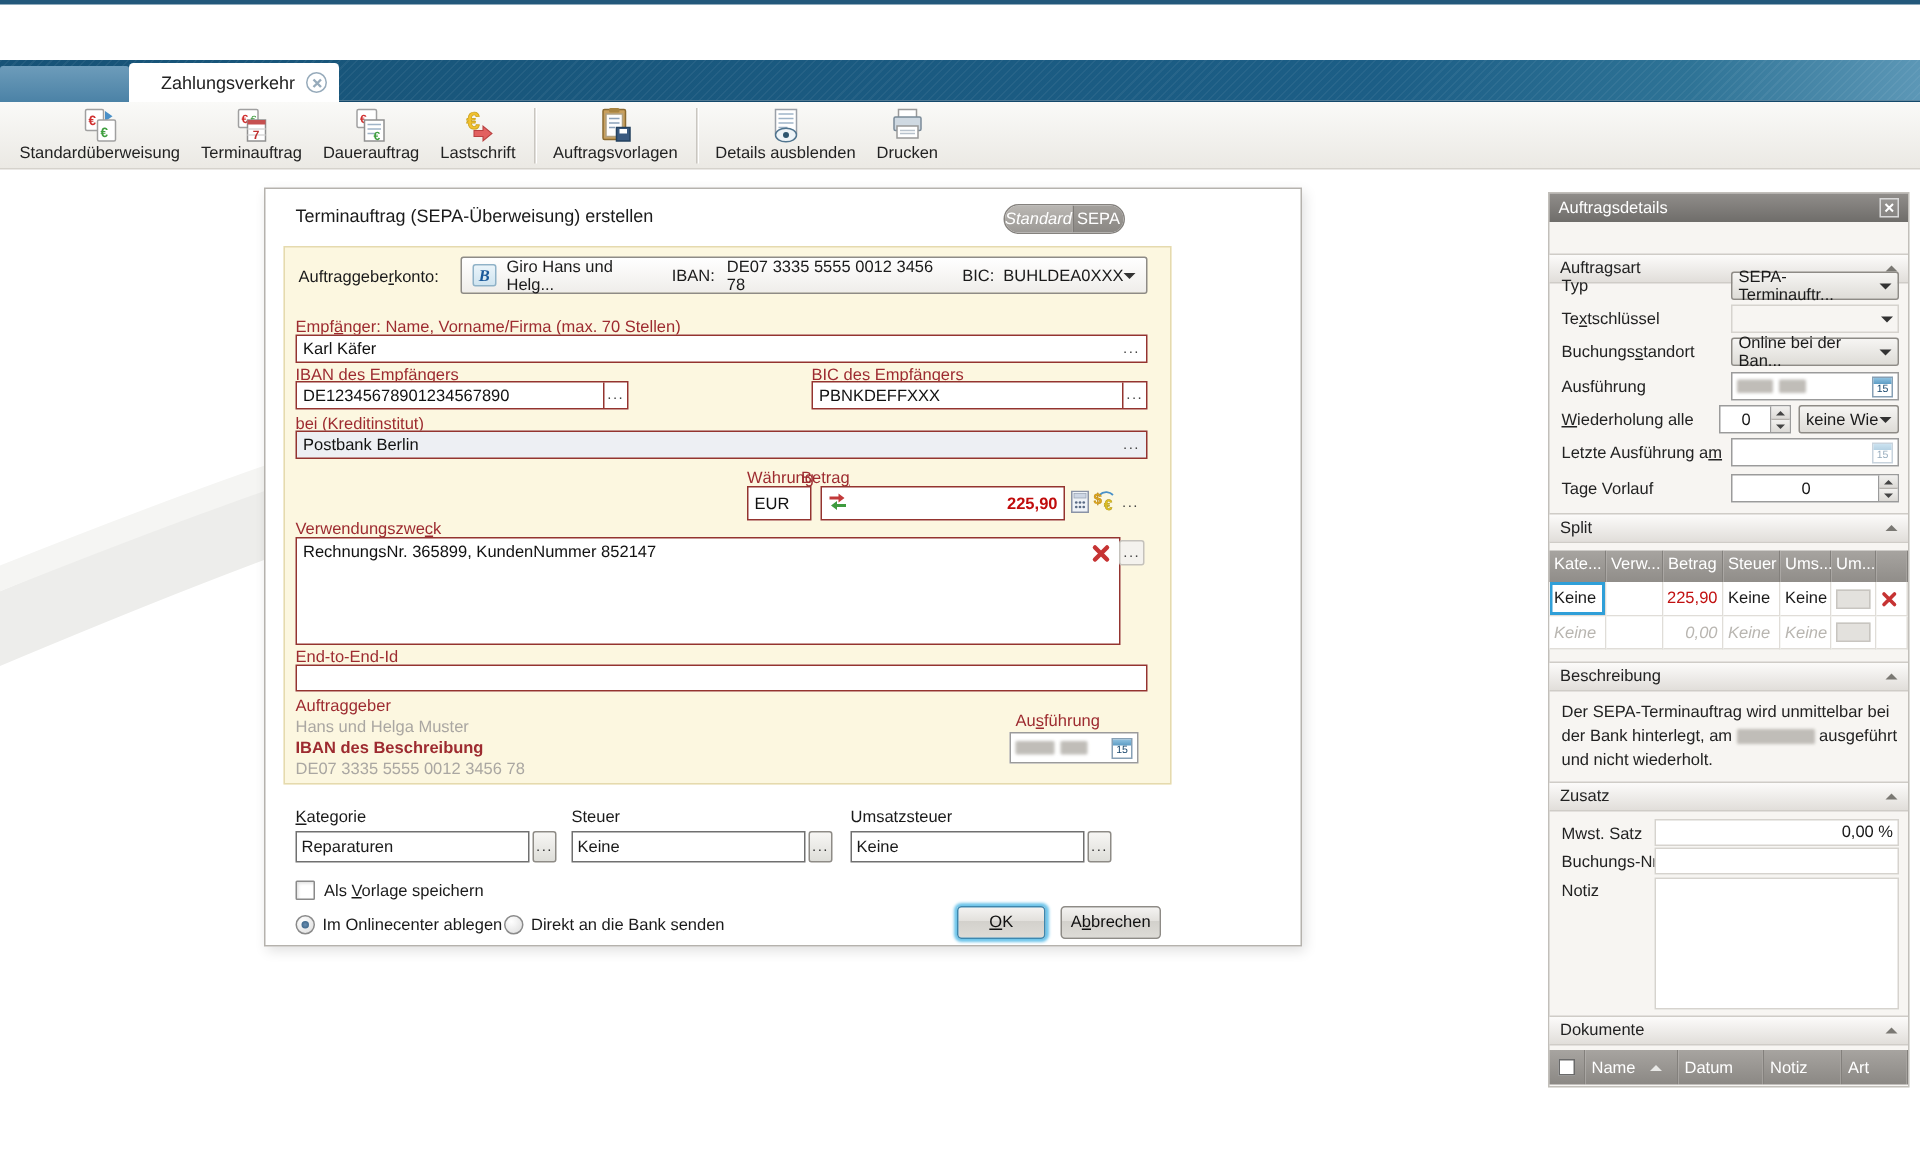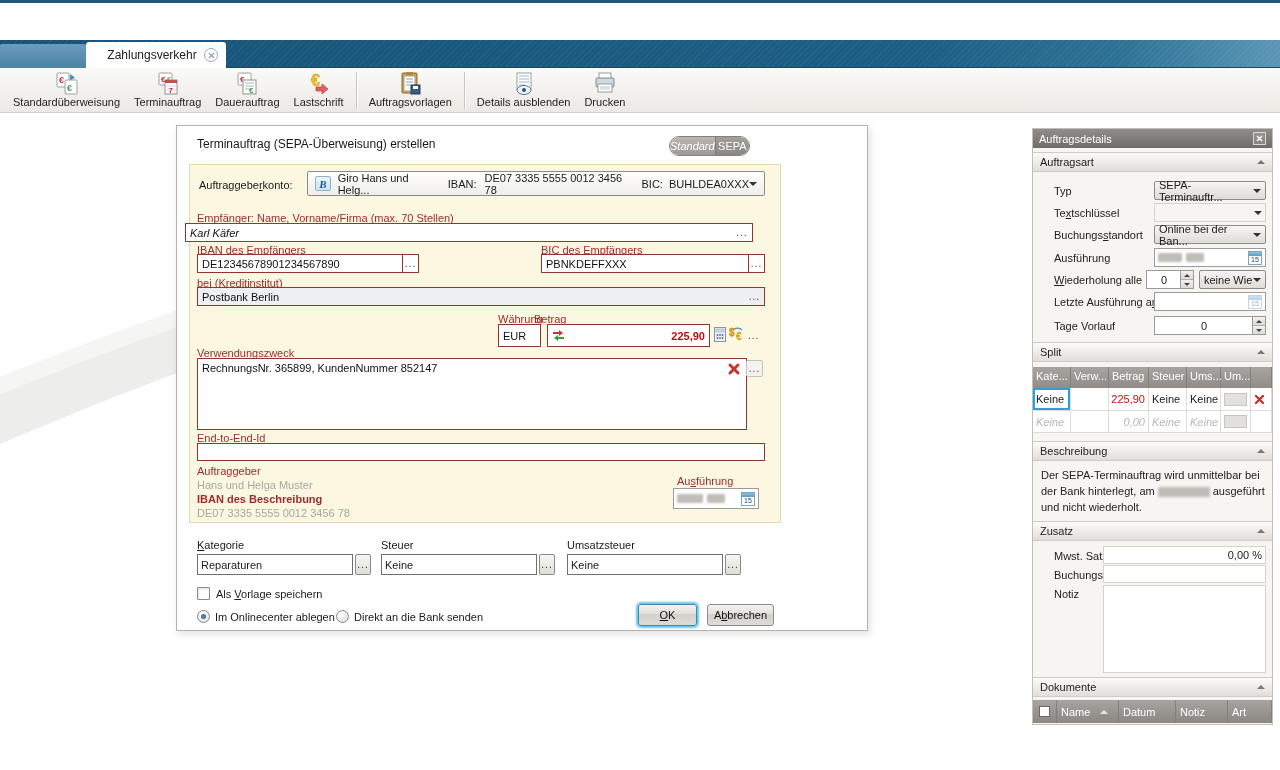--- a/index.html
+++ b/index.html
@@ -88,21 +88,21 @@
   
   #panel { position:absolute; left:1032px; top:128px; width:241px; height:597px; background:#f7f5f2;
     border:1px solid #c2bfba; z-index:3; }
   .ptitle { position:absolute; left:0; top:0; width:239px; height:19px; background:linear-gradient(#908d8a,#6f6d6a);
     color:#fff; display:flex; align-items:center; padding:0 6px; font-size:11px; }
   .pclose { margin-left:auto; width:13px; height:13px; border:1px solid #d8d8d8; background:rgba(255,255,255,.12);
     display:flex; align-items:center; justify-content:center; }
   .sec { position:absolute; left:0; width:239px; height:20px; background:linear-gradient(#fcfbfa,#e1deda);
     border-top:1px solid #cfccc7; border-bottom:1px solid #cfccc7; display:flex; align-items:center; padding:0 7px; font-size:11px; color:#222; }
   .tri-up { margin-left:auto; width:0; height:0; border-left:4px solid transparent; border-right:4px solid transparent; border-bottom:4px solid #7a7873; }
-  .plabel { position:absolute; left:21px; font-size:11px; color:#222; }
+  .plabel { position:absolute; left:8px; font-size:11px; color:#222; }
   .pdd { position:absolute; display:flex; align-items:center; font-size:11px; padding:0 4px;
     background:linear-gradient(#f6f5f3,#dedcd7); border:1px solid #8e8b86; border-radius:2px; height:19px; }
   .pfield { position:absolute; background:#fff; border:1px solid #9b9b9b; display:flex; align-items:center;
     font-size:11px; padding:0 3px; height:19px; }
   .pfield.lite { border-color:#d6d3ce; }
   .spin-btns { width:13px; align-self:stretch; display:flex; flex-direction:column; border-left:1px solid #9b9b9b; margin-left:auto; margin-right:-3px; }
   .spin-btns div { flex:1; background:linear-gradient(#f2f1ef,#dcdad6); display:flex; align-items:center; justify-content:center; }
   .spin-btns div:first-child { border-bottom:1px solid #b5b2ad; }
   .tu { width:0; height:0; border-left:3px solid transparent; border-right:3px solid transparent; border-bottom:3px solid #444; }
   .td { width:0; height:0; border-left:3px solid transparent; border-right:3px solid transparent; border-top:3px solid #444; }
@@ -258,21 +258,21 @@
     <span class="bico">B</span>
     <span style="margin-right:14px;">Giro Hans und Helg...</span>
     <span style="margin-right:8px;">IBAN:</span>
     <span style="margin-right:18px;">DE07 3335 5555 0012 3456 78</span>
     <span style="margin-right:6px;">BIC:</span>
     <span>BUHLDEA0XXX</span>
     <span class="dar"></span>
   </div>
 
   <div class="flabel red" style="left:20px;top:86px;">Empf<u>ä</u>nger: Name, Vorname/Firma (max. 70 Stellen)</div>
-  <div class="field" style="left:8px;top:97px;width:568px;height:19px;font-style:italic;">
+  <div class="field" style="left:20px;top:97px;width:568px;height:19px;">
     <span>Karl Käfer</span>
     <span class="dots-end">...</span>
   </div>
 
   <div class="flabel red" style="left:20px;top:118px;">IBAN des Empfängers</div>
   <div class="field" style="left:20px;top:128px;width:222px;height:19px;">
     <span>DE12345678901234567890</span>
     <span class="dots-seg">...</span>
   </div>
   <div class="flabel red" style="left:364px;top:118px;">BIC des Empfängers</div>
@@ -379,21 +379,21 @@
 <div id="panel">
   <div class="ptitle">
     <span>Auftragsdetails</span>
     <span class="pclose">
       <svg width="7" height="7">
           <path d="M1 1 L6 6 M6 1 L1 6" stroke="#fff" stroke-width="1.4"></path>
         </svg>
     </span>
   </div>
 
-  <div class="sec" style="top:23px;">
+  <div class="sec" style="top:40px;">
     <span>Auftragsart</span>
     <span class="tri-up"></span>
   </div>
 
   <div class="plabel" style="top:56px;">Typ</div>
   <div class="pdd" style="left:121px;top:52px;width:112px;">
     <span>SEPA-Terminauftr...</span>
     <span class="dar" style="margin-left:auto;"></span>
   </div>
 

